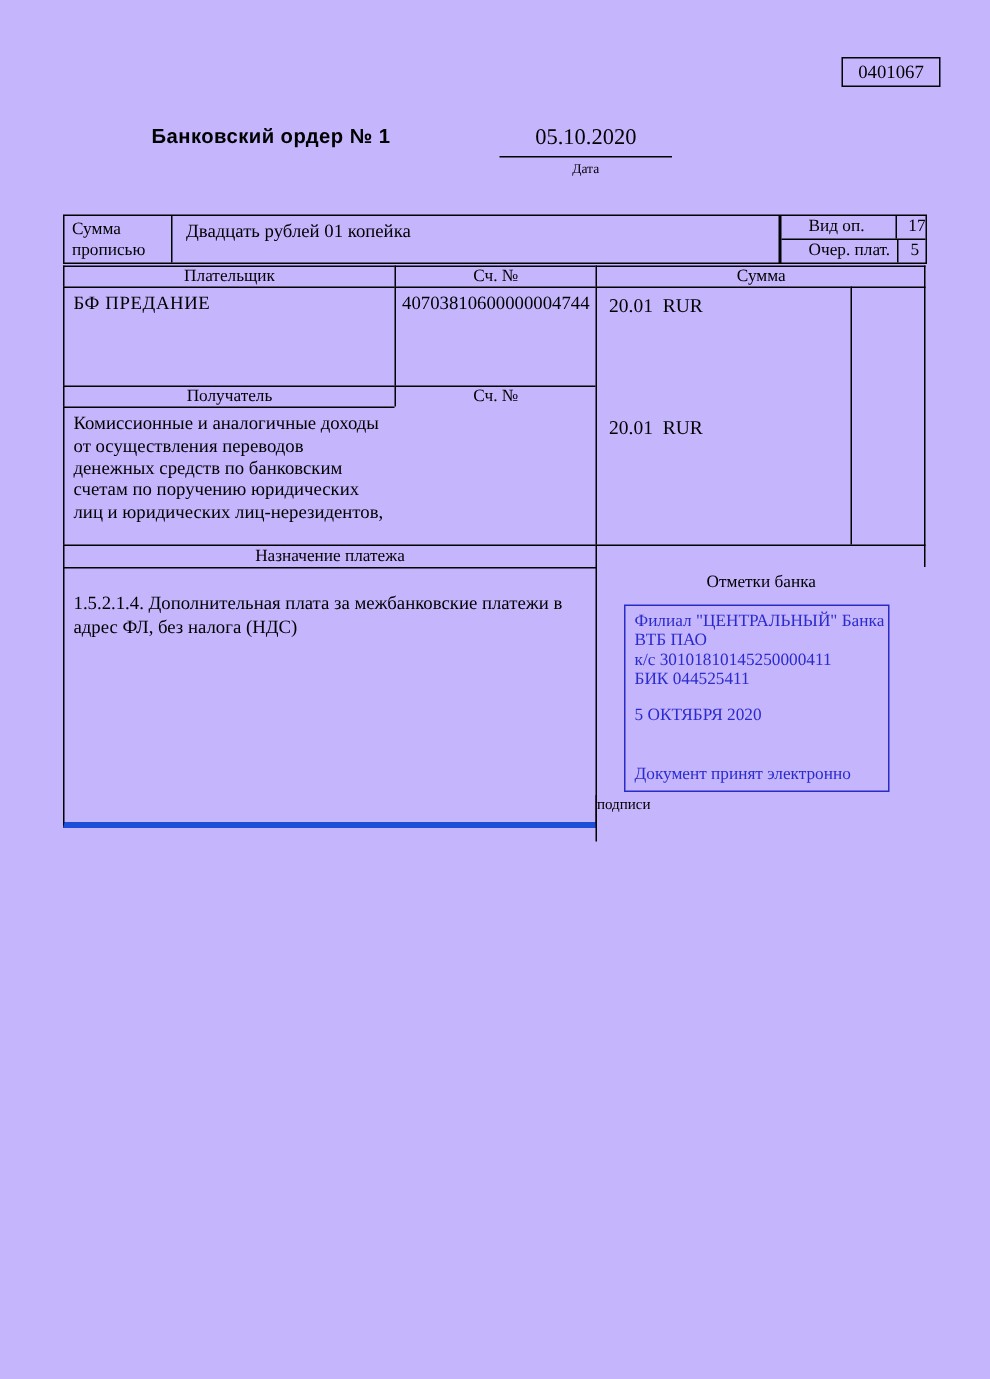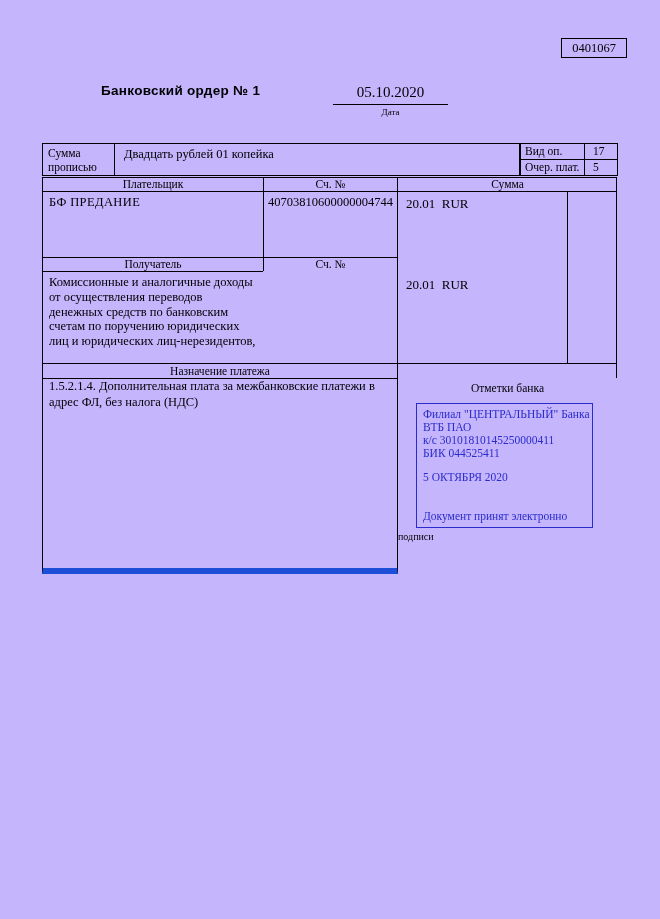--- a/index.html
+++ b/index.html
@@ -21,21 +21,21 @@
   
   .sum-box{left:42px;top:143px;width:478px;height:33px;border:1px solid #000;display:flex;}
   .sum-label{width:66px;border-right:1px solid #000;font-size:11.5px;
     padding:2px 0 0 5px;line-height:14px;}
   .sum-value{flex:1;font-size:12.5px;padding:3px 0 0 9px;}
   
   .op-box{left:520px;top:143px;width:98px;height:33px;border:1px solid #000;
     display:flex;flex-direction:column;font-size:11.5px;}
   .op-row{flex:1;display:flex;}
   .op-row:first-child{border-bottom:1px solid #000;}
-  .op-lab{width:59px;border-right:1px solid #000;padding:1px 0 0 4px;}
+  .op-lab{width:59px;border-right:1px solid #000;padding:1px 0 0 4px;margin-left:14px;}
   .op-val{flex:1;padding:1px 0 0 8px;}
   
   .cell{border-top:1px solid #000;border-left:1px solid #000;}
   .chead{font-size:11.5px;text-align:center;line-height:13px;}
   .ctext{font-size:12.5px;}
   .pad{padding:3px 5px 0 6px;}
   .amount{font-size:13px;white-space:pre;}
   .vline{border-left:1px solid #000;width:0;}
   
   .marks-hdr{left:398px;top:382px;width:219px;text-align:center;font-size:11.5px;}
@@ -95,21 +95,21 @@
   <div class="abs cell" style="left:567px;top:191px;width:50px;height:172px;"></div>
 
   <div class="abs cell chead" style="left:42px;top:257px;width:221px;height:14px;">Получатель</div>
   <div class="abs cell chead" style="left:263px;top:257px;width:134px;height:14px;">Сч. №</div>
 
   <div class="abs cell ctext pad" style="left:42px;top:271px;width:221px;height:92px;line-height:14.8px;">Комиссионные и аналогичные доходы от осуществления переводов денежных средств по банковским счетам по поручению юридических лиц и юридических лиц-нерезидентов,</div>
 
   <div class="abs cell chead" style="left:42px;top:363px;width:355px;height:15px;padding-top:1px;">Назначение платежа</div>
   <div class="abs cell" style="left:397px;top:363px;width:220px;height:15px;"></div>
 
-  <div class="abs cell ctext" style="left:42px;top:378px;width:356px;height:196px;border-right:1px solid #000;border-bottom:6px solid #1d4ed8;padding:0 8px 0 6px;line-height:15.5px;">1.5.2.1.4. Дополнительная плата за межбанковские платежи в адрес ФЛ, без налога (НДС)</div>
+  <div class="abs cell ctext" style="left:42px;top:378px;width:356px;height:174px;border-right:1px solid #000;border-bottom:4px solid #1d4ed8;padding:16px 8px 0 6px;line-height:15.5px;">1.5.2.1.4. Дополнительная плата за межбанковские платежи в адрес ФЛ, без налога (НДС)</div>
 
   <div class="abs vline" style="left:616px;top:177px;height:201px;"></div>
   <div class="abs vline" style="left:397px;top:530px;height:31px;"></div>
 
   <div class="abs marks-hdr">Отметки банка</div>
 
   <div class="abs stamp" style="color: rgb(43, 43, 204); border-color: rgb(43, 43, 204);">
     <div>Филиал "ЦЕНТРАЛЬНЫЙ" Банка</div>
     <div>ВТБ ПАО</div>
     <div>к/с 30101810145250000411</div>

